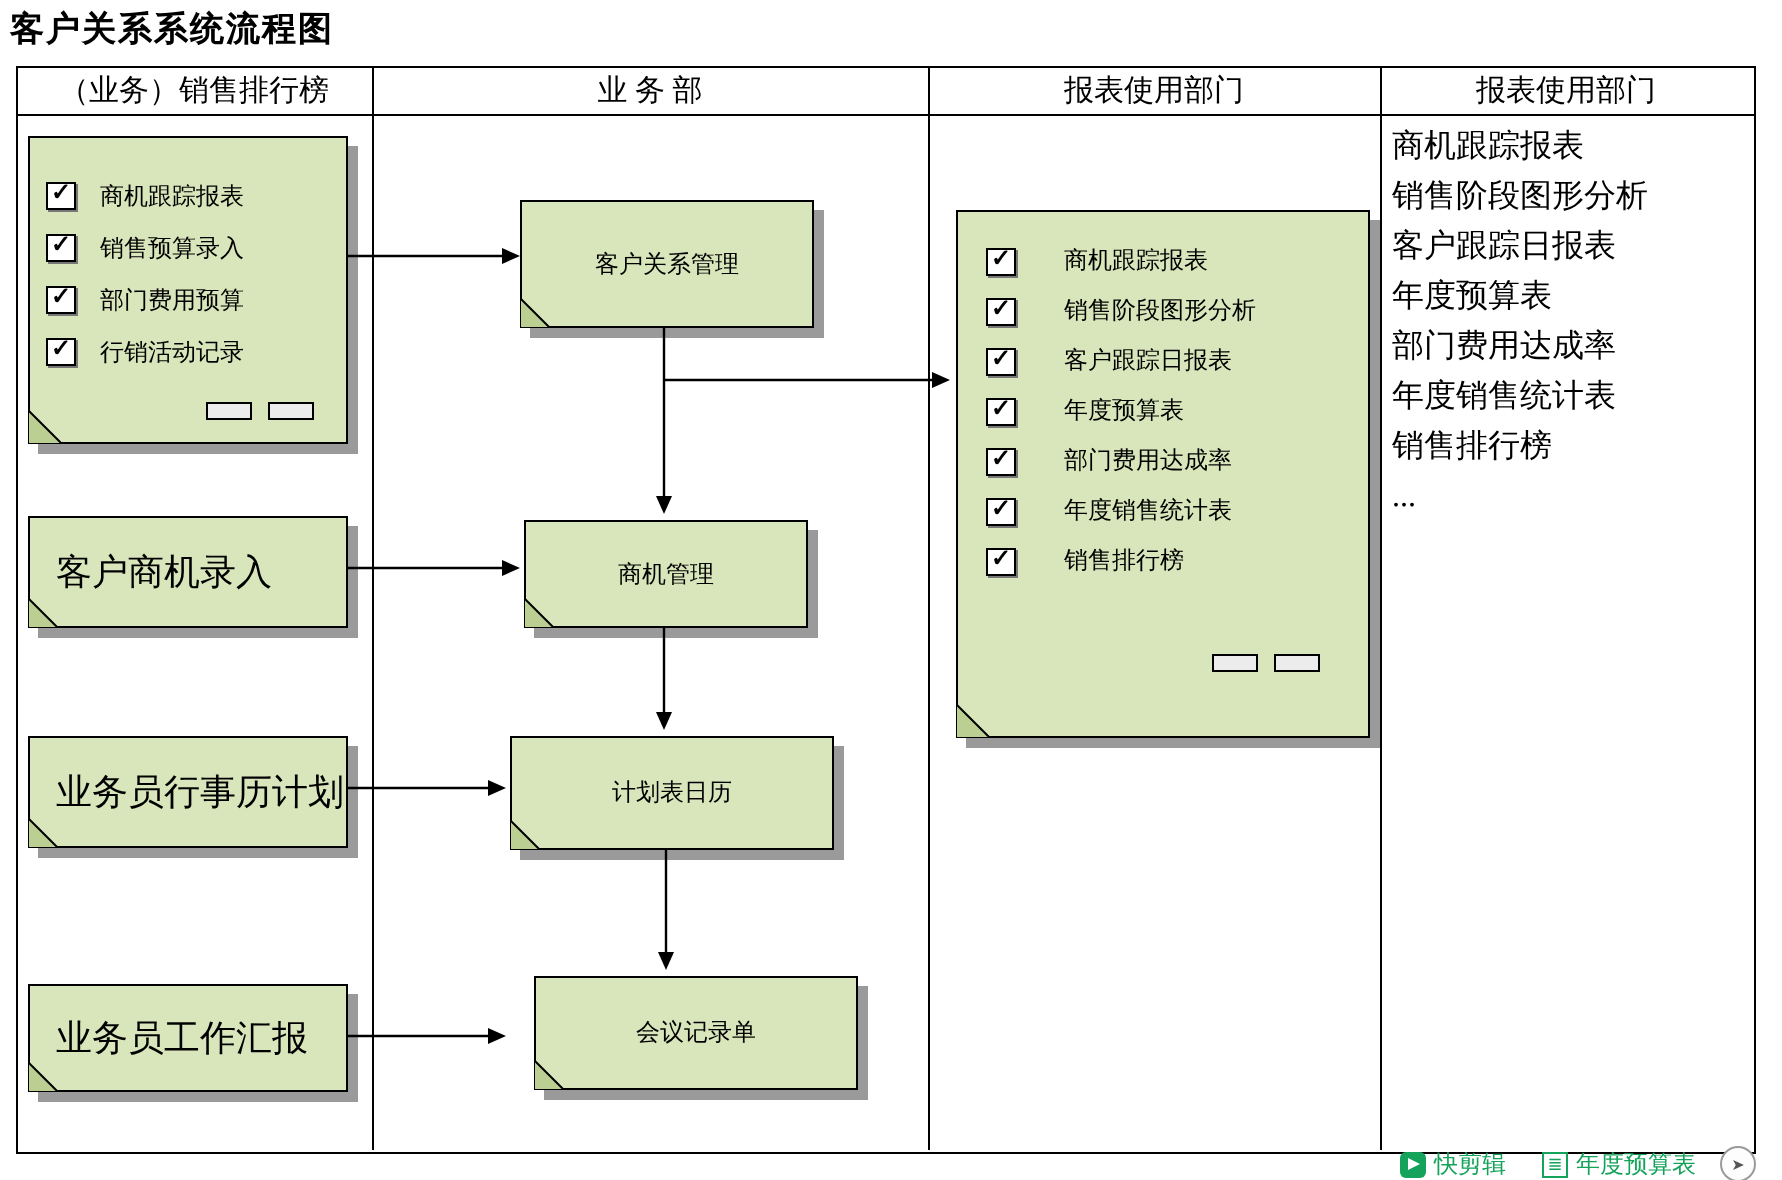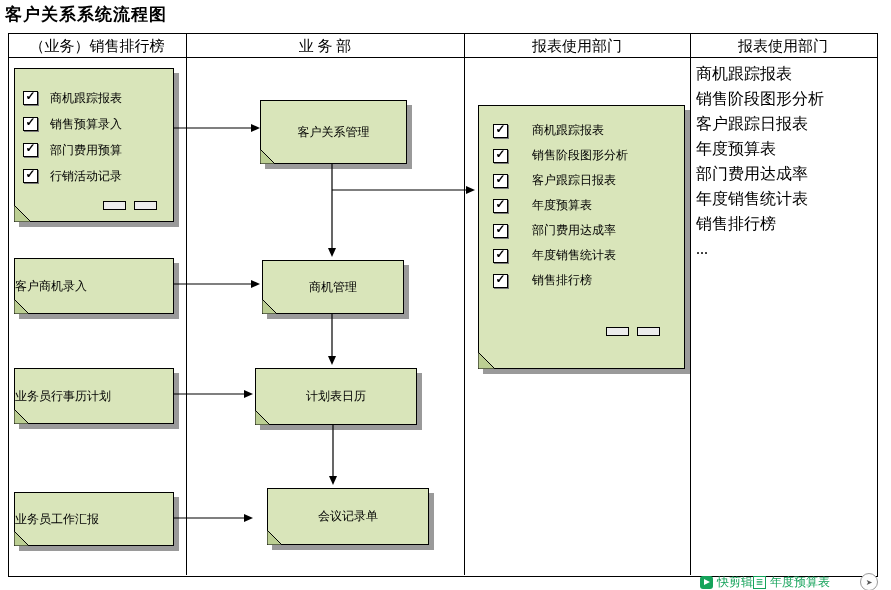--- a/index.html
+++ b/index.html
@@ -13,41 +13,41 @@
   .vline{position:absolute;top:33px;width:1px;height:542px;background:#000}
 
   .col-header{position:absolute;top:36px;height:20px;line-height:20px;text-align:center;
               font-size:15px;font-family:"Liberation Serif",serif;white-space:nowrap}
 
   .note{position:absolute;background:#d9e5ba;border:1px solid #000;box-shadow:5px 5px 0 #9a9a9a}
   .fold{position:absolute;left:-1px;bottom:-1px}
 
   .note-center{display:flex;align-items:center;justify-content:center;width:100%;height:100%;
                font-size:12px;white-space:nowrap}
-  .note-left{display:flex;align-items:center;width:100%;height:100%;font-size:12px;
-             box-sizing:border-box;white-space:nowrap}
+  .note-left{display:flex;align-items:center;width:100%;height:100%;font-size:18px;
+             padding-left:13px;box-sizing:border-box;white-space:nowrap}
 
   .note-rows{position:absolute;left:0;top:0;right:0;box-sizing:border-box}
   .note-row{display:flex;align-items:center}
   .gap-sm{gap:12px}
   .gap-lg{gap:24px}
   .cb{flex:0 0 auto;width:13px;height:12px;border:1px solid #000;background:#fff;
       font-size:12px;line-height:9px;text-align:center;font-weight:bold;color:#000;
       box-shadow:1px 1px 0 #777}
   .row-label{font-size:12px;white-space:nowrap}
 
   .mini-btns{position:absolute;display:flex;gap:8px}
   .mini-btn{width:21px;height:7px;border:1px solid #000;background:#ececec}
 
   .report-list{position:absolute;left:696px;top:61px;width:178px}
   .col4-line{font-size:16px;line-height:25px;font-family:"Liberation Serif",serif;white-space:nowrap}
 
   .arrows{position:absolute;left:0;top:0;pointer-events:none}
 
-  .overlay-bar{position:absolute;left:700px;top:574px;height:16px;display:flex;align-items:flex-start}
+  .overlay-bar{position:absolute;left:700px;top:574px;height:16px;display:flex;gap:18px;align-items:flex-start}
   .ov-item{display:flex;align-items:center;gap:4px;cursor:pointer}
   .ov-label{color:#15a35b;font-size:12px;white-space:nowrap}
   .play-icon{width:13px;height:13px;background:#15a35b;border-radius:3px;position:relative;display:inline-block}
   .play-icon::after{content:"";position:absolute;left:4px;top:3px;width:0;height:0;
       border-left:6px solid #fff;border-top:3px solid transparent;border-bottom:3px solid transparent}
   .news-icon{width:13px;height:13px;border:1px solid #15a35b;box-sizing:border-box;color:#15a35b;
       font-size:9px;line-height:10px;text-align:center;display:inline-block;background:#fff}
   .cursor-badge{position:absolute;left:860px;top:573px;width:16px;height:16px;border-radius:50%;
       border:1px solid #9a9a9a;background:#fdfdfd;display:flex;align-items:center;justify-content:center;
       font-size:8px;color:#555;cursor:pointer}

